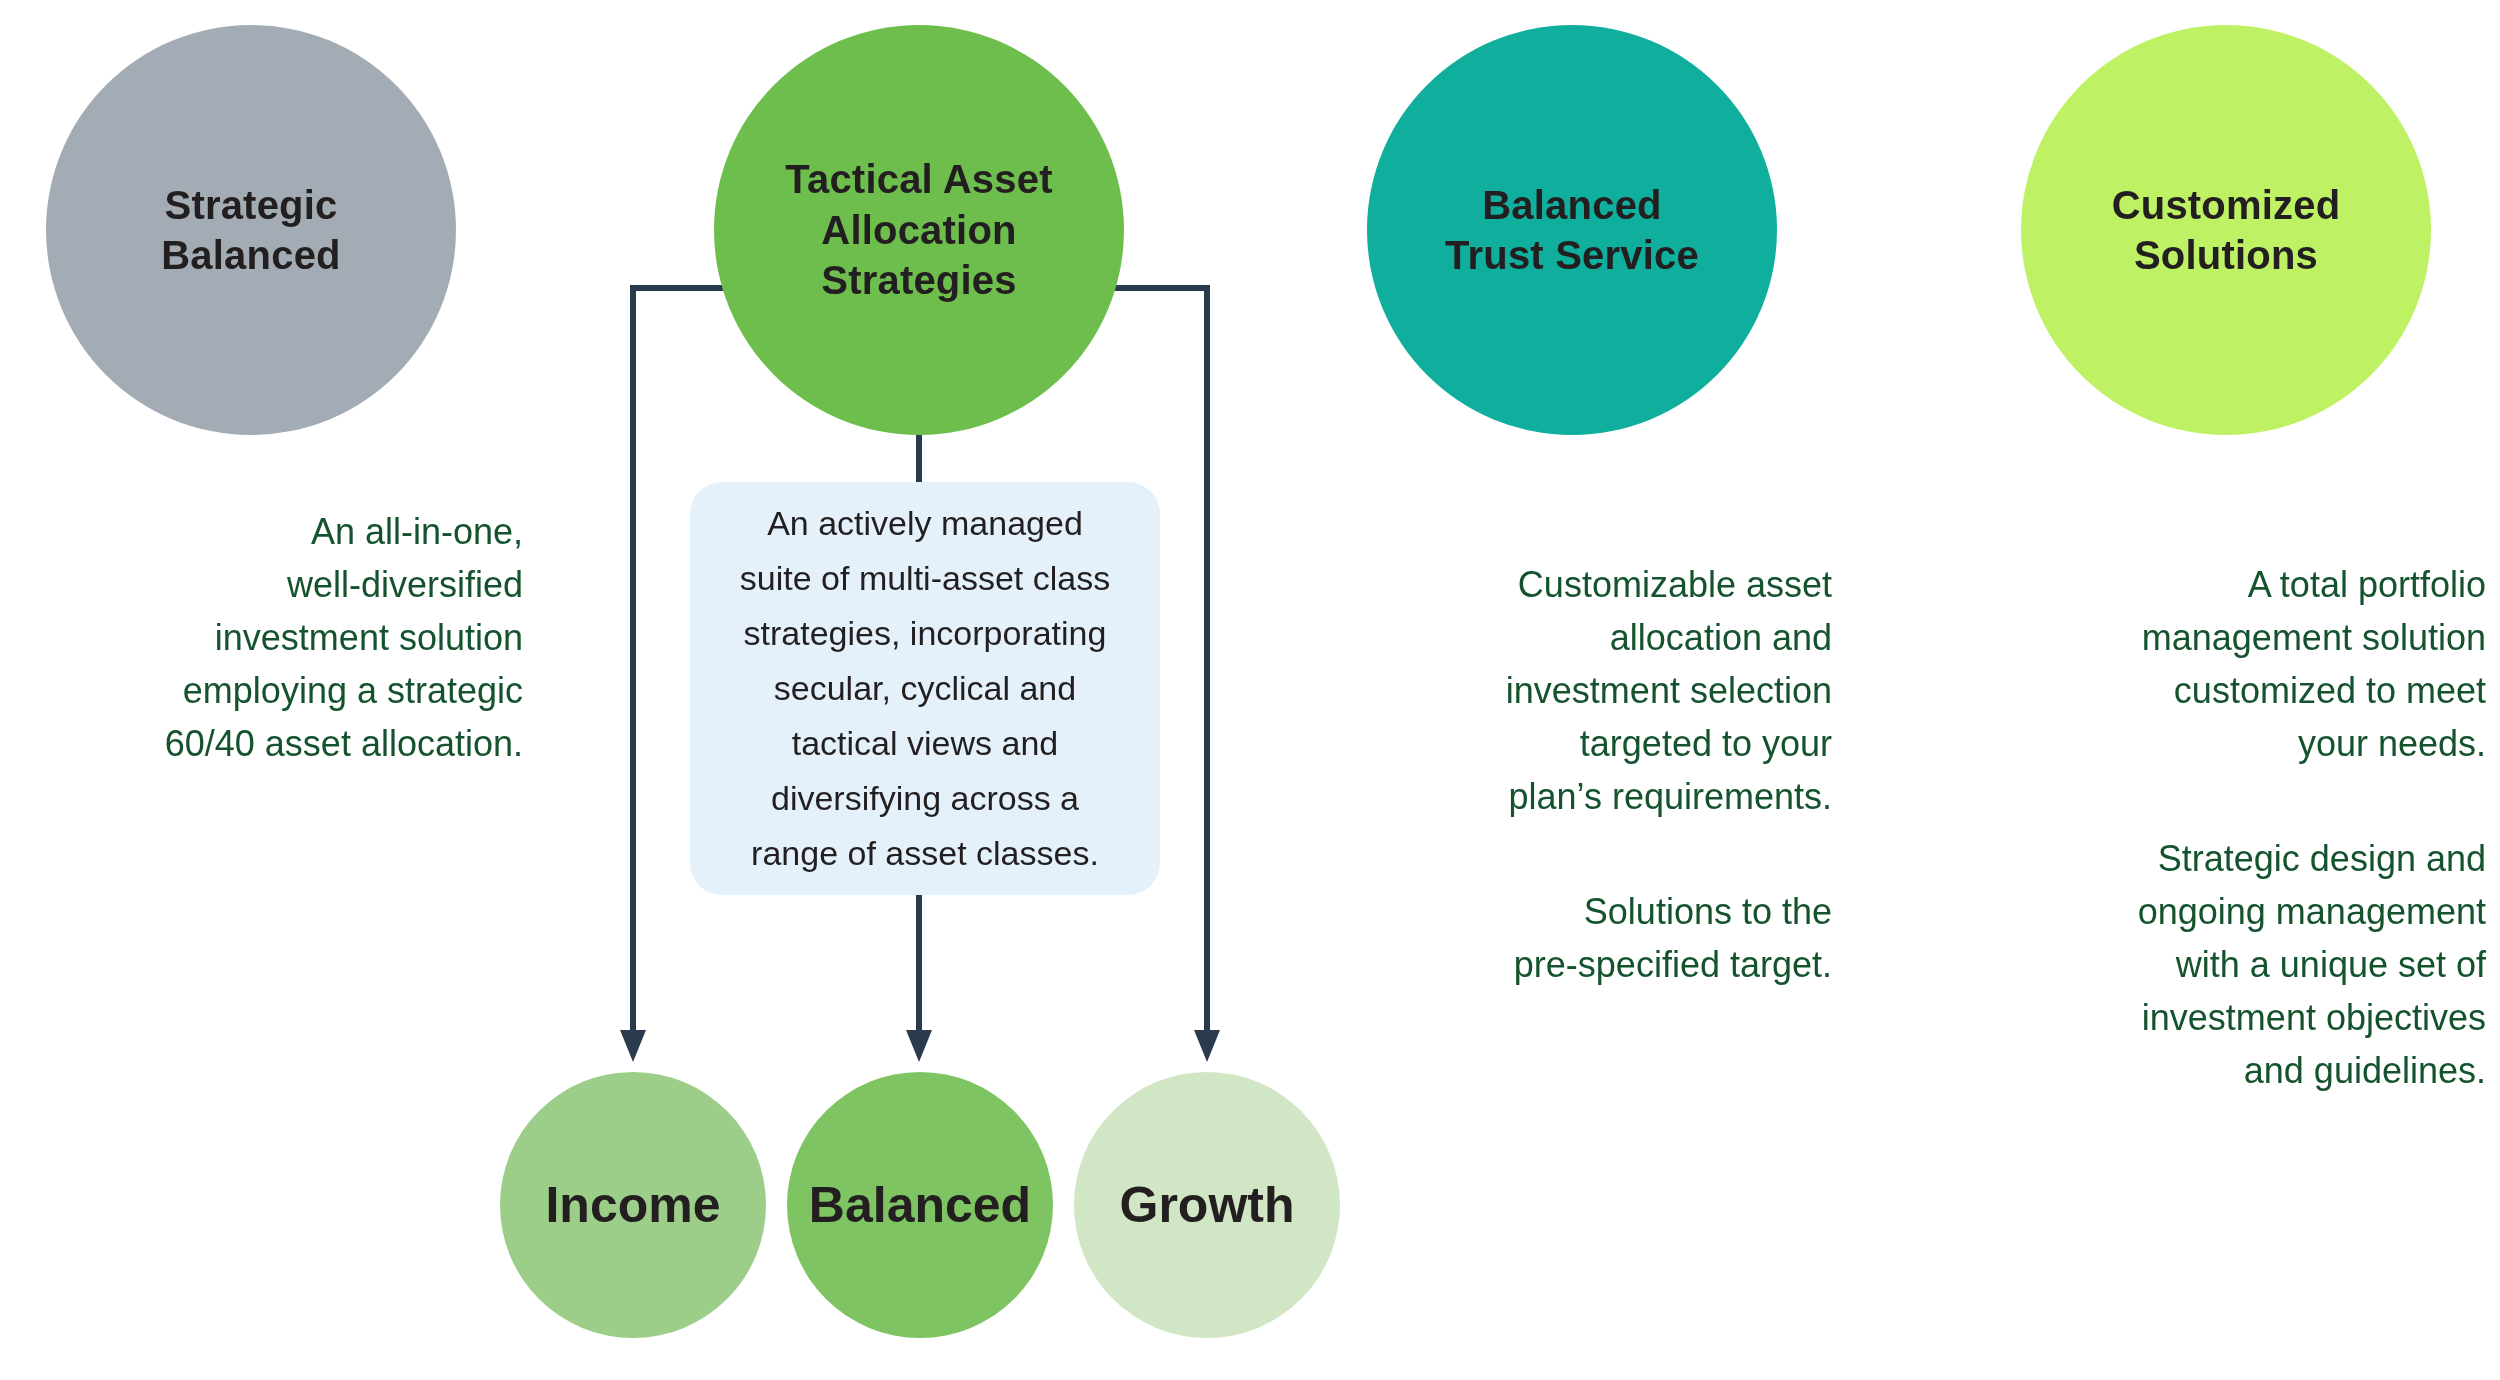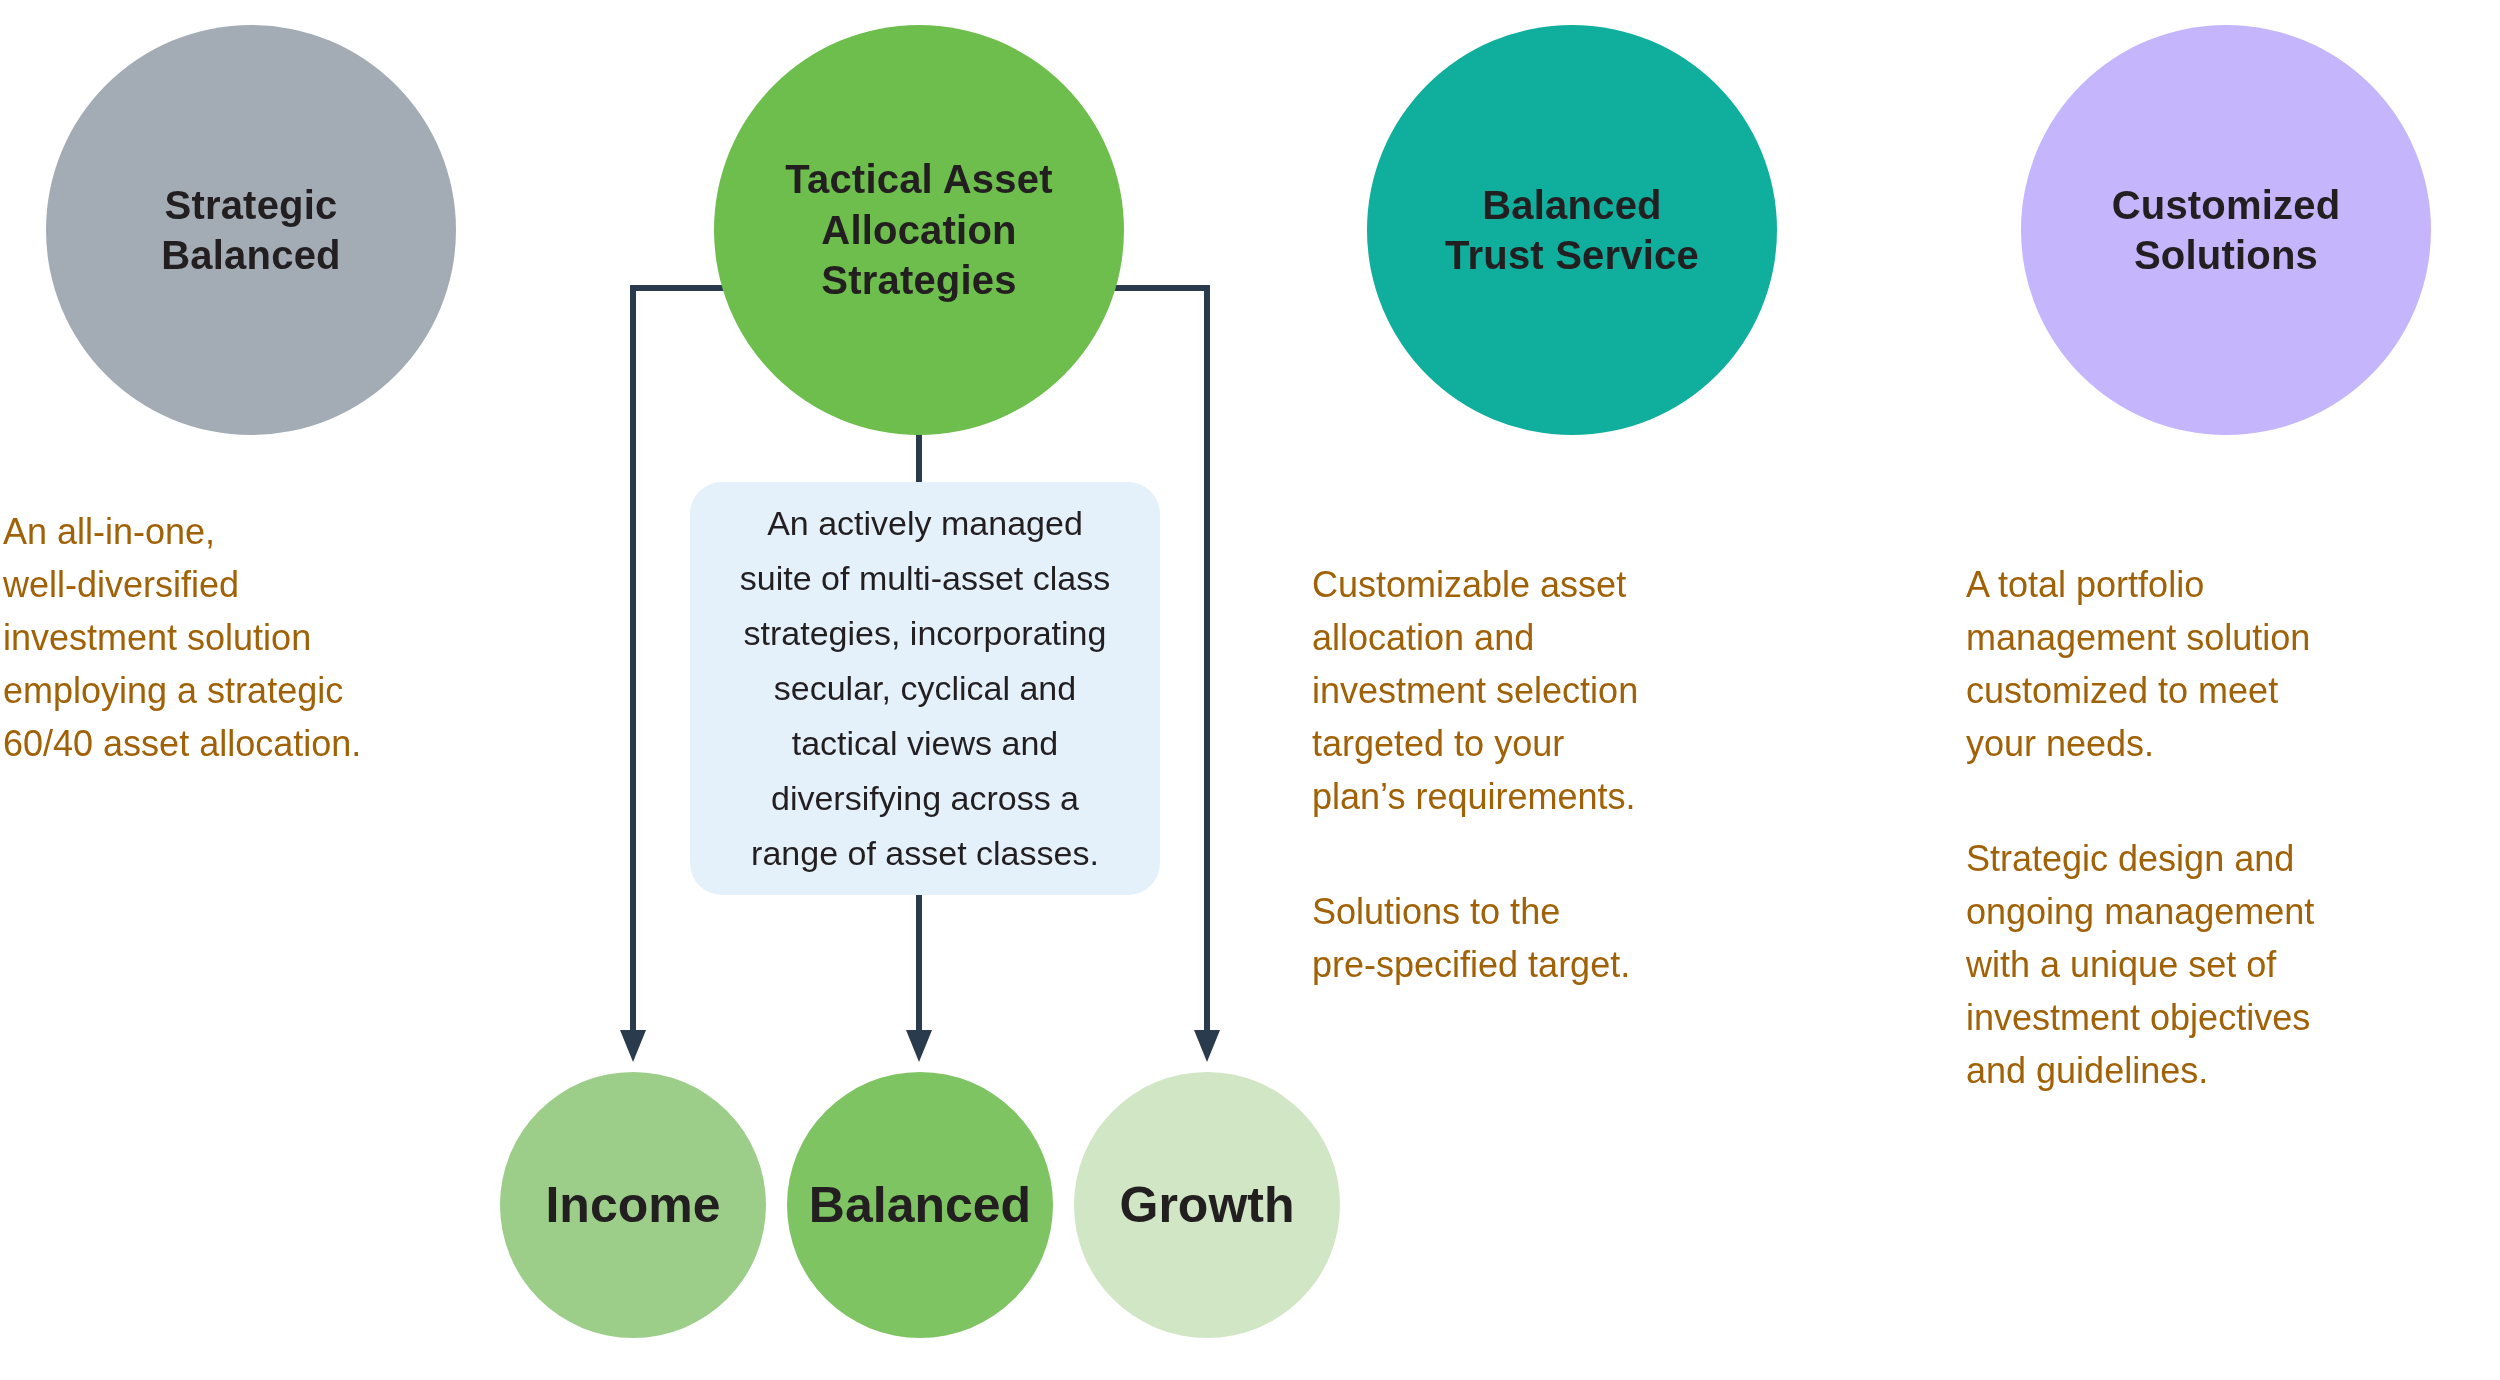--- a/index.html
+++ b/index.html
@@ -57,24 +57,24 @@
   .pos-col2 { left: 714px; }
   .pos-col3 { left: 1367px; }
   .pos-col4 { left: 2021px; }
   .pos-sub1 { left: 500px; }
   .pos-sub2 { left: 787px; }
   .pos-sub3 { left: 1074px; }
 
   .desc {
     position: absolute;
     top: 505px;
-    text-align: left;
+    text-align: right;
     font-size: 36px;
     line-height: 53px;
-    color: #a16207;
+    color: #14532d;
     white-space: pre-line;
     z-index: 2;
   }
   .desc-col1 { left: 3px;    width: 520px; }
   .desc-col3 { left: 1312px; width: 520px; }
   .desc-col4 { left: 1966px; width: 520px; }
   .desc p { margin: 0; }
   .desc p + p { margin-top: 9px; }
 
   .desc-box {
@@ -119,21 +119,21 @@
     <div class="circle-title">Tactical Asset
 Allocation
 Strategies</div>
   </div>
 
   <div class="circle circle-top pos-col3" style="background: rgb(16, 174, 156);">
     <div class="circle-title">Balanced
 Trust Service</div>
   </div>
 
-  <div class="circle circle-top pos-col4" style="background: #c4b5fd;">
+  <div class="circle circle-top pos-col4" style="background: #bef264;">
     <div class="circle-title">Customized
 Solutions</div>
   </div>
 
   <div class="desc desc-col1">An all-in-one,
 well-diversified
 investment solution
 employing a strategic
 60/40 asset allocation.</div>
 

